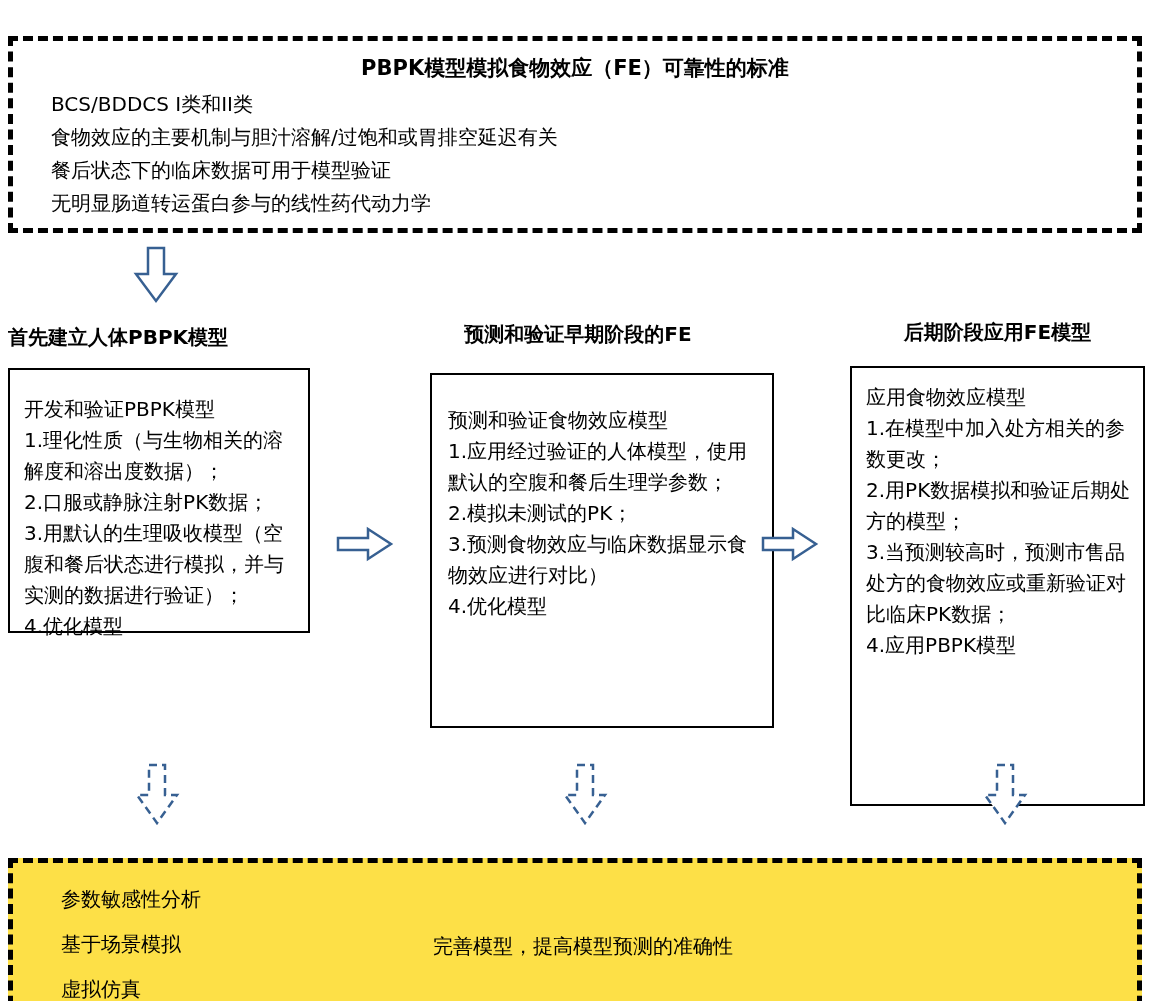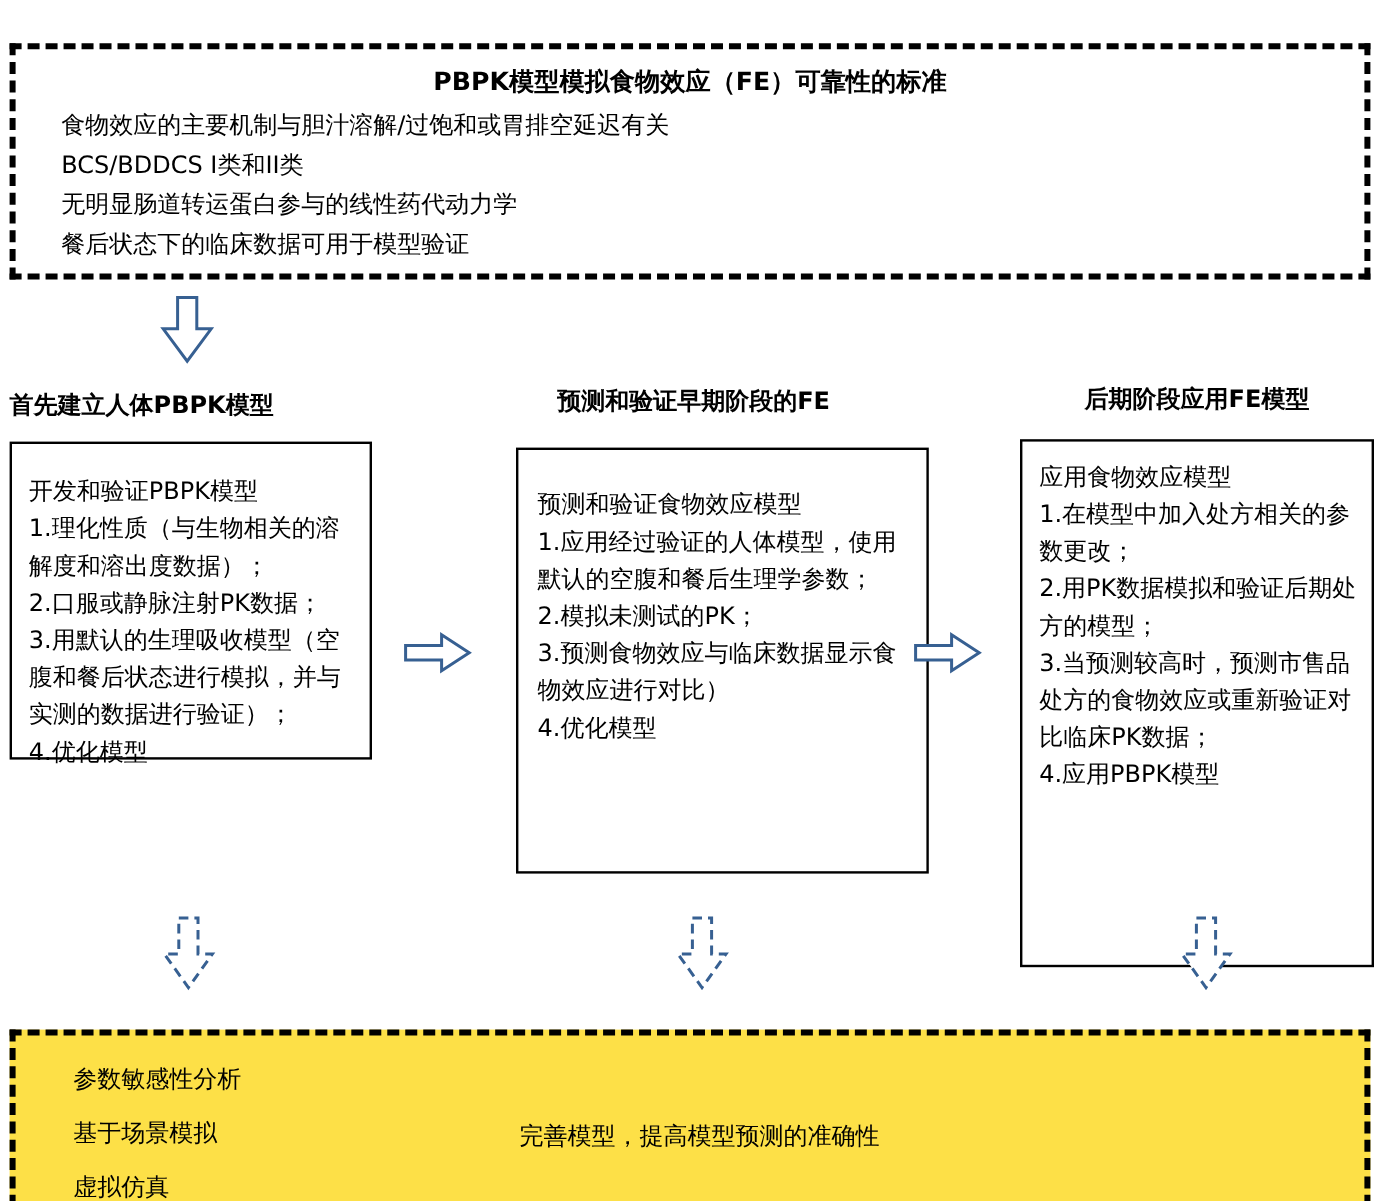--- a/index.html
+++ b/index.html
@@ -44,24 +44,24 @@
   .bottom-center { position:absolute; left:420px; top:70px; font-size:20px; }
 </style>
 </head>
 <body>
 
 <div class="page">
 
   <div class="top-box">
     <div class="top-title">PBPK模型模拟食物效应（FE）可靠性的标准</div>
     <div class="top-lines">
+        <div>BCS/BDDCS I类和II类</div>
         <div>食物效应的主要机制与胆汁溶解/过饱和或胃排空延迟有关</div>
-        <div>BCS/BDDCS I类和II类</div>
+        <div>餐后状态下的临床数据可用于模型验证</div>
         <div>无明显肠道转运蛋白参与的线性药代动力学</div>
-        <div>餐后状态下的临床数据可用于模型验证</div>
       </div>
   </div>
 
   <svg class="arrow da1" width="46" height="58" viewBox="0 0 46 58">
     <path d="M15 2 H31 V28 H43 L23 55 L3 28 H15 Z" fill="#ffffff" stroke-width="2.5" stroke-linejoin="miter" stroke="#376092"></path>
   </svg>
 
   <div class="col-header ch1">首先建立人体PBPK模型</div>
   <div class="col-header ch2">预测和验证早期阶段的FE</div>
   <div class="col-header ch3">后期阶段应用FE模型</div>

